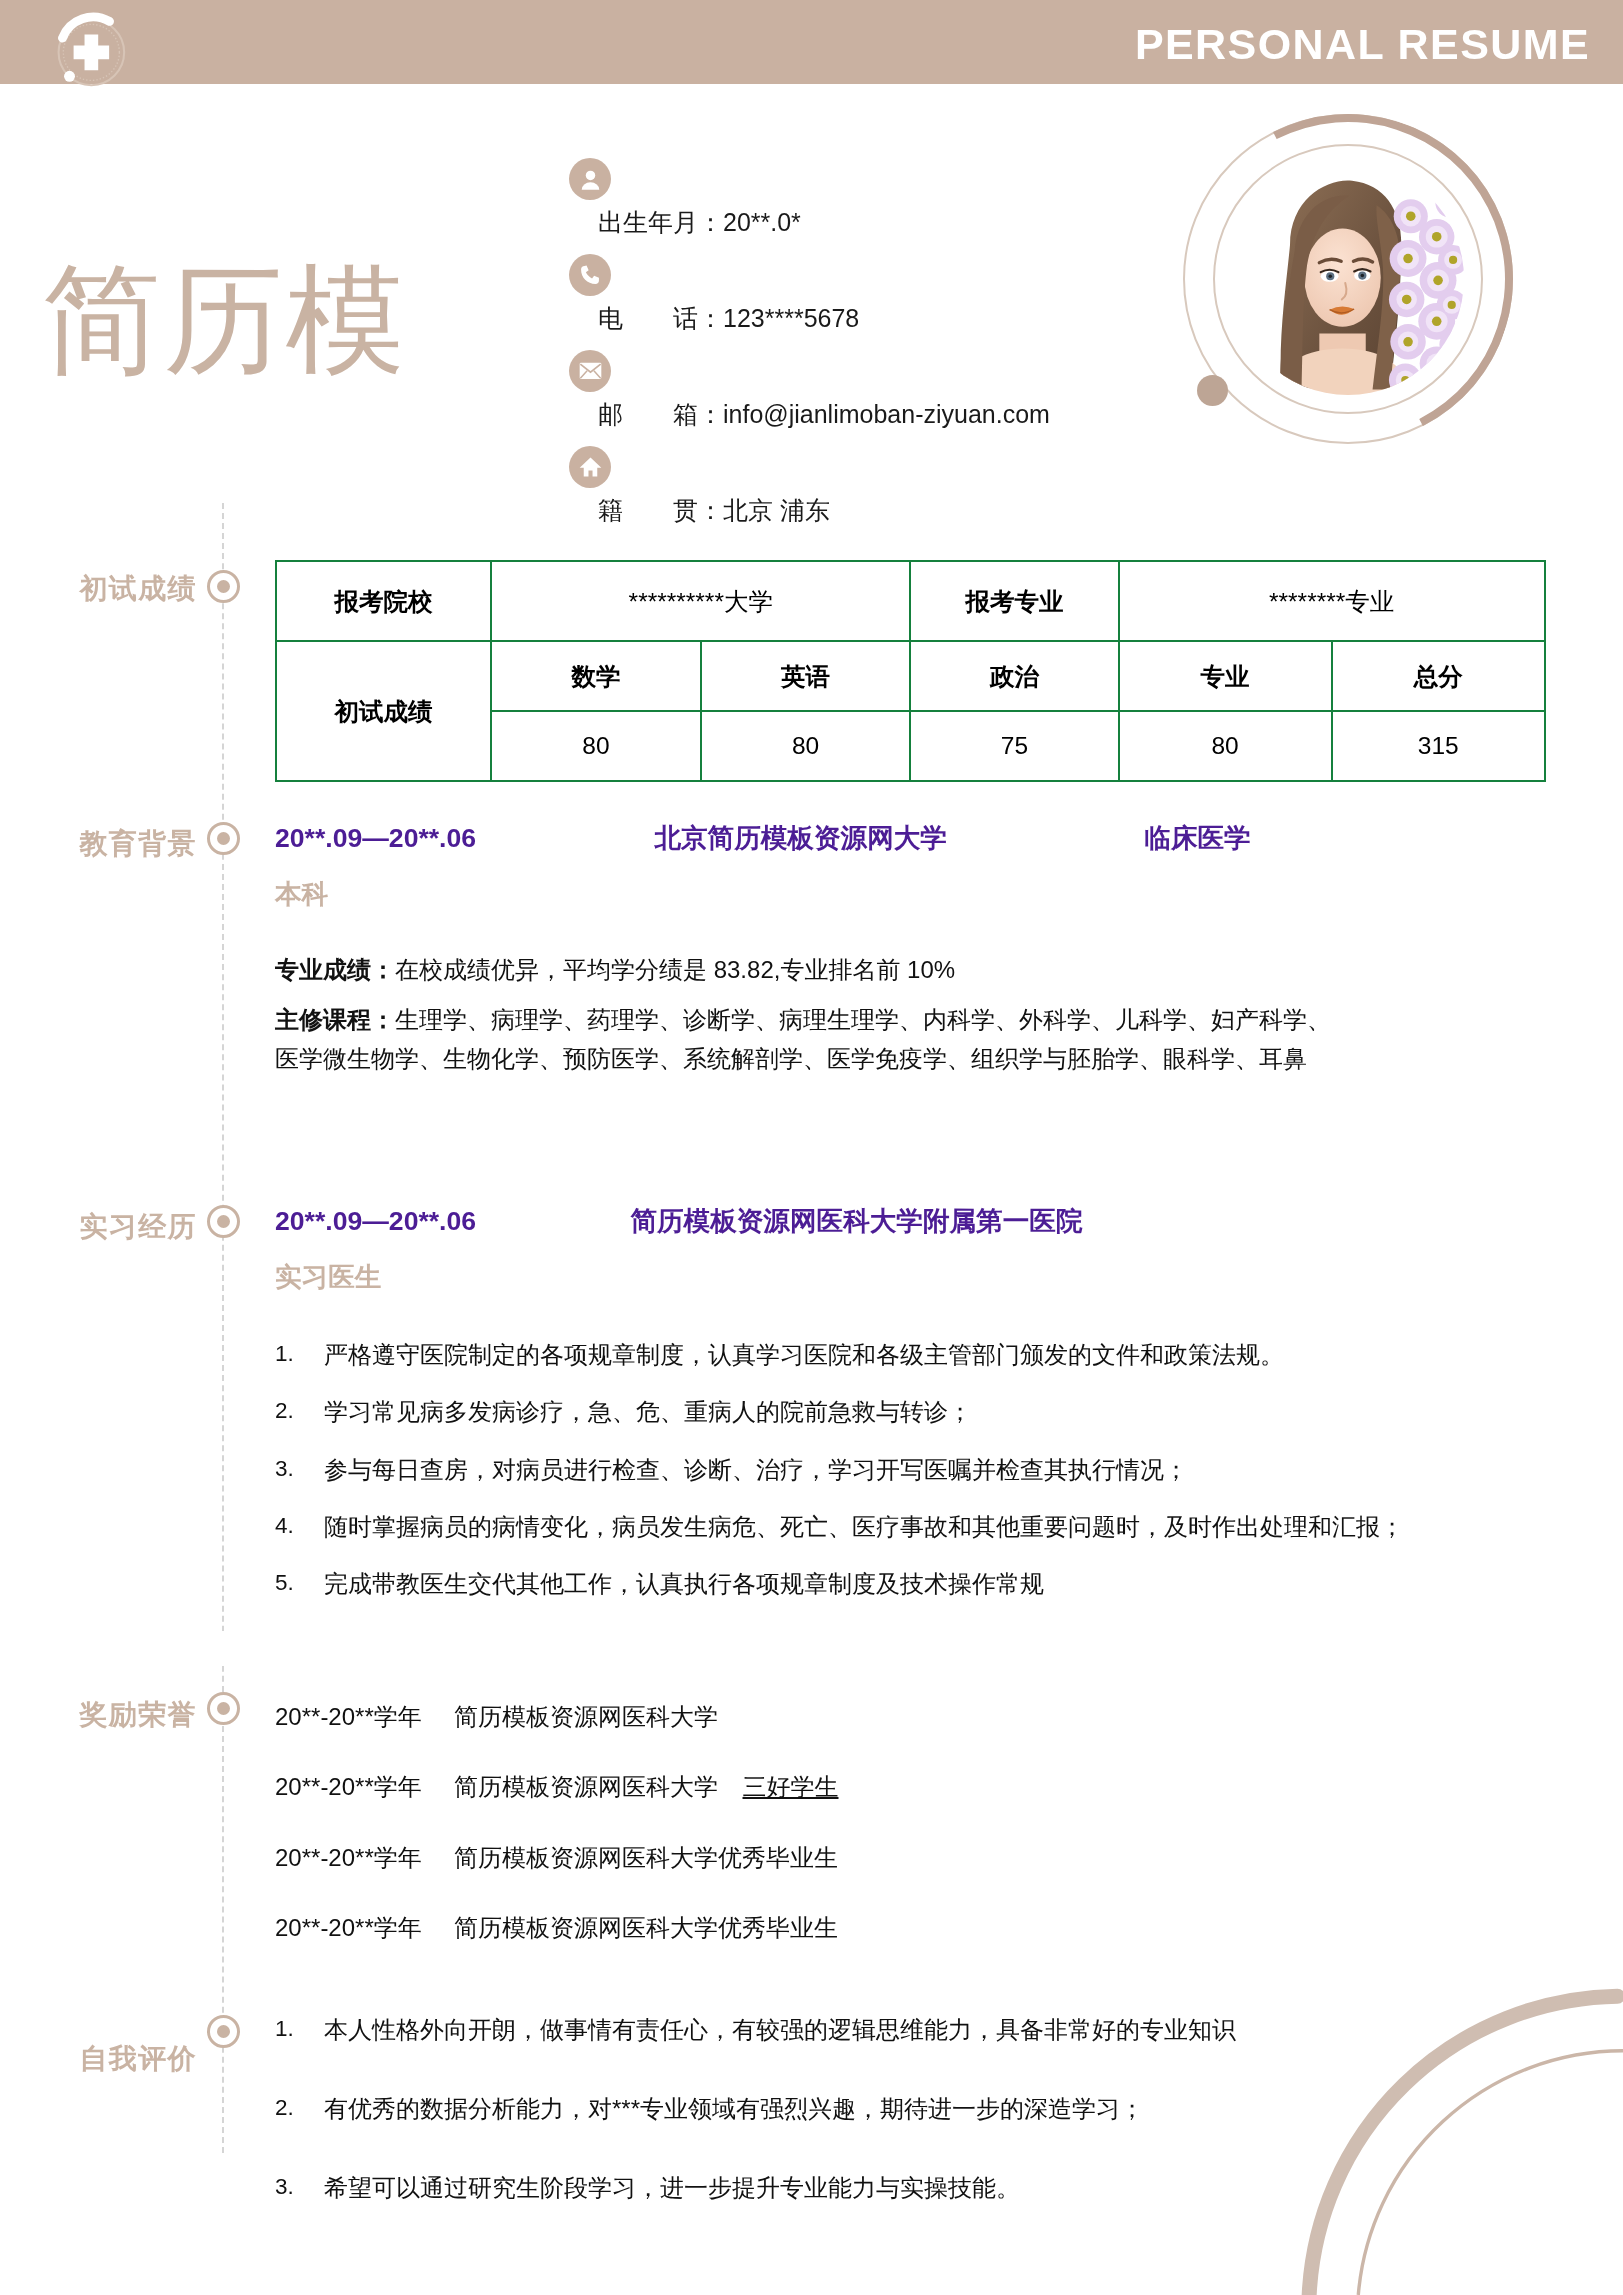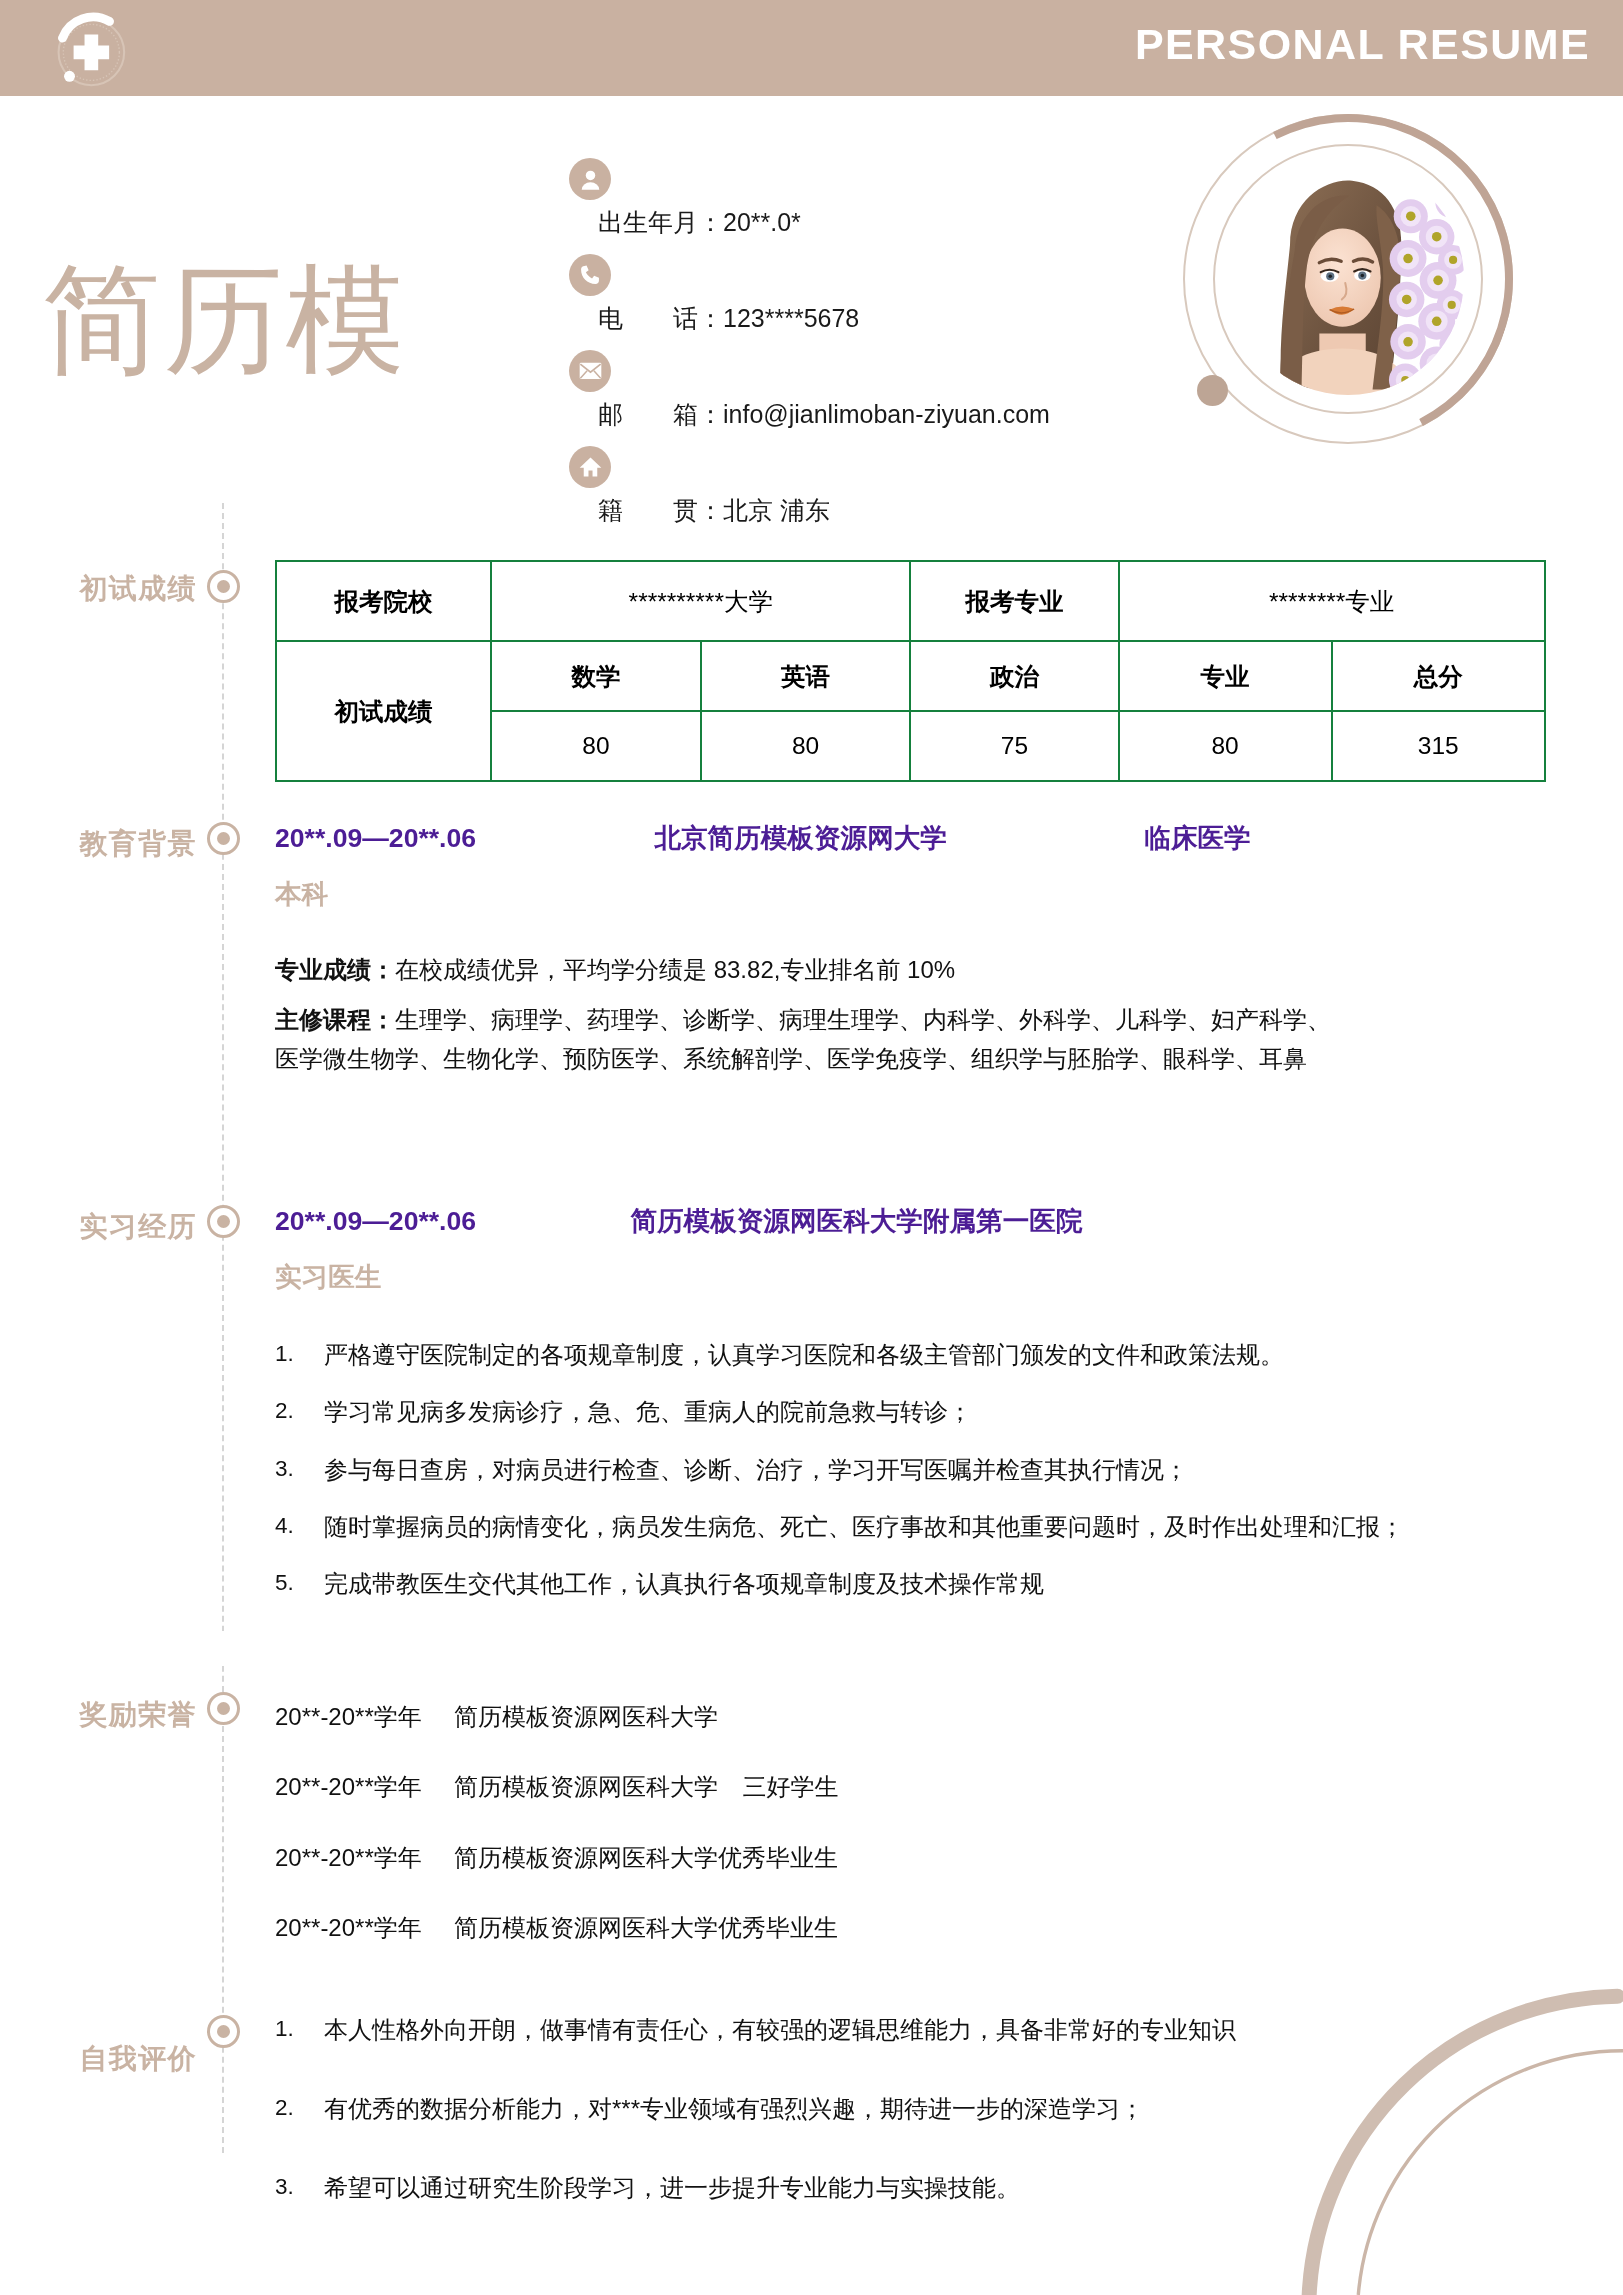--- a/index.html
+++ b/index.html
@@ -14,21 +14,21 @@
     overflow: hidden;
     font-family: "Liberation Sans", "DejaVu Sans", sans-serif;
     color: #1a1a1a;
   }
 
   
   .header-bar {
     position: absolute;
     left: 0; top: 0;
     width: 1623px;
-    height: 96px;
+    height: 84px;
     background: #c9b1a1;
   }
   .header-title {
     position: absolute;
     right: 33px;
     top: 23px;
     font-size: 43px;
     font-weight: bold;
     letter-spacing: 1.4px;
     color: #ffffff;
@@ -262,21 +262,21 @@
     display: flex;
     font-size: 24px;
     line-height: 1.6;
     color: #111;
     margin-bottom: 32px;
     white-space: nowrap;
   }
   .award-row .ay { flex: 0 0 179px; }
   .award-row .au { flex: 0 0 262px; }
   .award-row .an { flex: 1; }
-  .award-row .an.ind { padding-left: 24.5px; }
+  .award-row .an.ind { padding-left: 24.5px; text-decoration: underline; }
 
   
   .decor {
     position: absolute;
     right: 0px;
     bottom: 0px;
     width: 423px;
     height: 423px;
     overflow: hidden;
     pointer-events: none;

